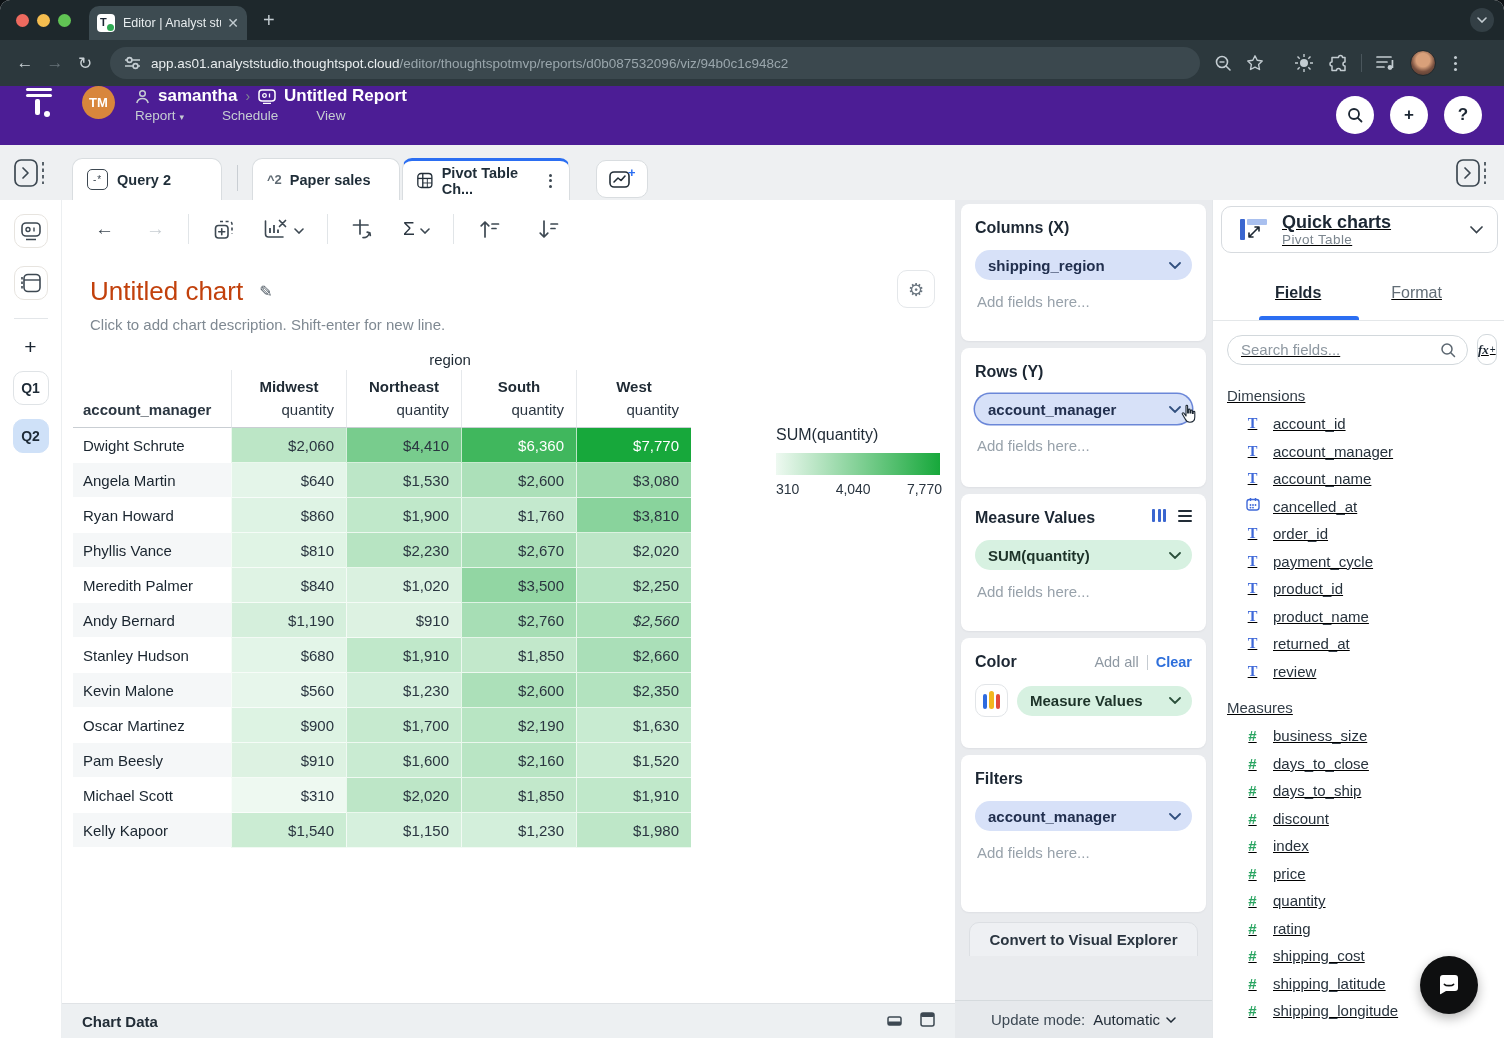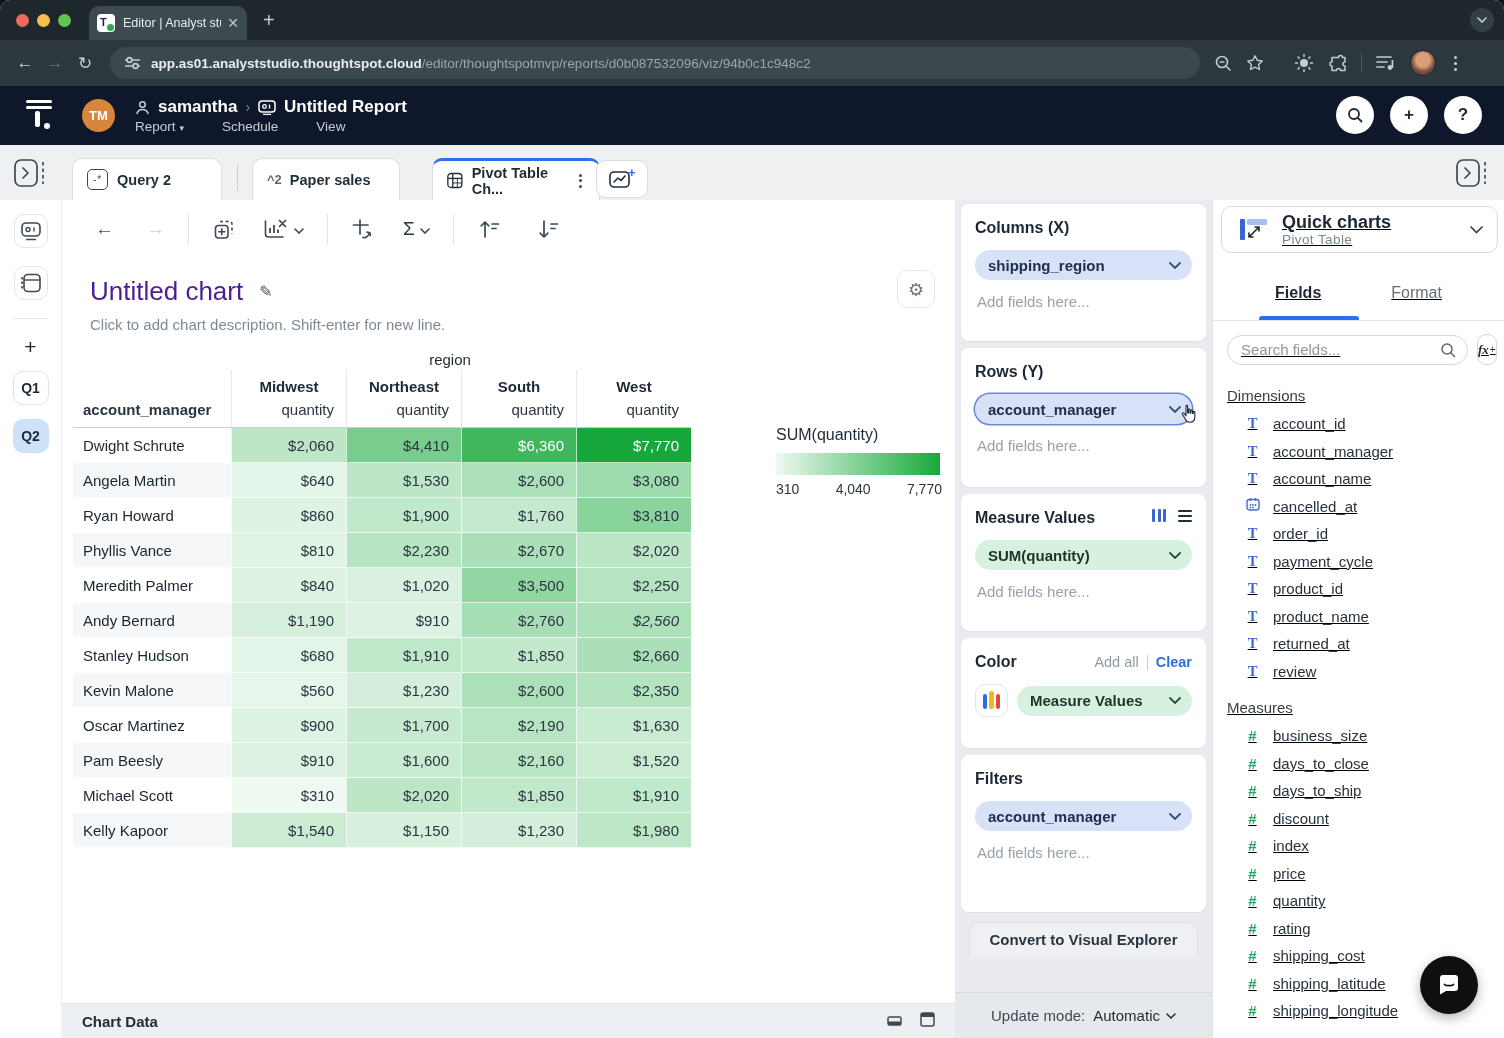--- a/index.html
+++ b/index.html
@@ -20,30 +20,30 @@
   .btab-close { color:#c3ccd1; font-size:14px; margin-left:6px; cursor:default; }
   .newtab { color:#c3ccd1; font-size:20px; margin-left:16px; font-weight:400; }
   .tabsearch { position:absolute; right:10px; top:8px; width:24px; height:24px; border-radius:50%; background:#333f45; color:#c3ccd1; display:flex; align-items:center; justify-content:center; font-size:11px; }
 
   .urlbar { position:absolute; left:0; top:40px; width:1504px; height:46px; background:#2c383d; display:flex; align-items:center; }
   .navic { color:#c8d0d4; width:30px; text-align:center; font-size:17px; }
   .navic.dis { color:#667278; }
   .urlpill { height:32px; background:#3b484e; border-radius:16px; margin-left:10px; width:1090px; display:flex; align-items:center; padding:0 14px; }
   .siteinfo { margin-right:10px; display:flex; }
   .url { font-size:13.5px; white-space:nowrap; overflow:hidden; }
-  .url .host { color:#e9edef; font-weight:700; }
+  .url .host { color:#e9edef; font-weight:400; }
   .url .path { color:#9aa6ac; }
   .chromeic { margin-left:14px; display:flex; color:#c3ccd1; }
   .vdiv { width:1px; height:18px; background:#4a565c; margin-left:14px; }
   .bavatar { width:26px; height:26px; border-radius:50%; margin-left:14px; background:radial-gradient(circle at 50% 38%, #d9a07a 0 35%, #7a5140 60%, #42302b 100%); border:1px solid #20292d; }
   .kebab { display:flex; flex-direction:column; gap:3px; margin-left:14px; padding:4px; }
   .kebab i { width:3px; height:3px; border-radius:50%; background:#c3ccd1; }
 
   
-  .appheader { position:absolute; left:0; top:86px; width:1504px; height:59px; background:#0f172a; display:flex; align-items:center; }
+  .appheader { position:absolute; left:0; top:86px; width:1504px; height:59px; background:#4c1d95; display:flex; }
   .ts-logo { margin-left:26px; width:30px; height:36px; position:relative; flex:none; }
   .ts-logo i { position:absolute; left:0; background:#fff; height:3px; border-radius:2px; }
   .ts-logo .l1{top:2px;width:26px;} .ts-logo .l2{top:8px;width:26px;}
   .ts-logo .stem{ position:absolute; left:9px; top:13px; width:5px; height:16px; background:#fff; border-radius:2px;}
   .ts-logo .dot{ position:absolute; left:18px; top:25px; width:6px; height:6px; background:#fff; border-radius:50%;}
   .tm-avatar { margin-left:26px; width:33px; height:33px; border-radius:50%; background:#d8863c; color:#fff; font-size:13px; font-weight:700; display:flex; align-items:center; justify-content:center; flex:none; }
   .hd-col { margin-left:20px; display:flex; flex-direction:column; gap:2px; }
   .hd-row1 { display:flex; align-items:center; gap:8px; color:#fff; }
   .hd-user { font-size:17px; font-weight:600; }
   .hd-sep { color:#7f8a92; font-size:14px; }
@@ -53,21 +53,21 @@
   .hd-right { position:absolute; right:22px; top:10px; display:flex; gap:16px; }
   .circlebtn { width:38px; height:38px; border-radius:50%; background:#fff; color:#1c2733; display:flex; align-items:center; justify-content:center; font-size:17px; font-weight:600; }
 
   
   .tabbar { position:absolute; left:0; top:145px; width:1504px; height:55px; background:#eef0f2; }
   .paneltoggle { position:absolute; top:14px; color:#3d4852; }
   .paneltoggle.left { left:14px; } .paneltoggle.right { right:14px; }
   .doctab { position:absolute; top:13px; height:42px; background:#fff; border:1px solid #d9dde0; border-bottom:none; border-radius:10px 10px 0 0; display:flex; align-items:center; padding:0 14px; font-size:14.5px; font-weight:700; color:#1f2d38; }
   .doctab.query { left:72px; width:150px; }
   .doctab.paper { left:252px; width:148px; }
-  .doctab.pivot { left:432px; width:168px; border-top:3px solid #2b6ef2; }
+  .doctab.pivot { left:402px; width:168px; border-top:3px solid #2b6ef2; }
   .tabdivider { position:absolute; left:237px; top:20px; width:1px; height:26px; background:#c9ced3; }
   .qicon { width:21px; height:21px; border:1.4px solid #3d4852; border-radius:5px; font-size:10px; color:#3d4852; display:flex; align-items:center; justify-content:center; margin-right:9px; font-weight:400; letter-spacing:1px; }
   .p2 { color:#5f6a73; font-weight:600; font-size:13px; margin-right:8px; }
   .tabkebab { display:flex; flex-direction:column; gap:2.5px; margin-left:12px; padding:3px; }
   .tabkebab i { width:3px; height:3px; border-radius:50%; background:#3d4852; }
   .addchart { position:absolute; left:596px; top:15px; width:52px; height:38px; background:#fff; border:1px solid #d9dde0; border-radius:10px; display:flex; align-items:center; justify-content:center; }
 
   
   .main { position:absolute; left:0; top:200px; width:1504px; height:838px; background:#fff; }
   .leftrail { position:absolute; left:0; top:0; width:62px; height:838px; background:#fff; border-right:1px solid #eceff1; display:flex; flex-direction:column; align-items:center; padding-top:14px; }
@@ -80,21 +80,21 @@
   .chartpanel { position:absolute; left:62px; top:0; width:893px; height:838px; background:#fff; }
   .toolbar { height:58px; display:flex; align-items:center; padding-left:24px; color:#3d4852; }
   .tbtn { display:flex; align-items:center; justify-content:center; padding:6px 9px; }
   .tbtn.dis { color:#c7cdd2; }
   .tdiv { width:1px; height:30px; background:#e1e5e8; margin:0 14px; }
   .sigma { font-size:19px; font-weight:500; color:#2b3641; }
   .smallcaret { margin-left:5px; color:#3d4852; }
 
   .chartbody { position:relative; height:745px; padding:16px 0 0 28px; }
   .charttitle-row { display:flex; align-items:center; gap:16px; height:34px; }
-  .charttitle { font-size:26px; color:#4c1d95; font-weight:400; }
+  .charttitle { font-size:26px; color:#c2410c; font-weight:400; }
   .pencil { font-family:"DejaVu Sans", sans-serif; font-size:16px; color:#4a555f; transform:rotate(0deg); }
   .gearbtn { position:absolute; right:20px; top:12px; width:38px; height:38px; border:1px solid #e4e7ea; border-radius:10px; display:flex; align-items:center; justify-content:center; font-family:"DejaVu Sans", sans-serif; font-size:18px; color:#6b7680; background:#fff; }
   .chartdesc { margin-top:8px; font-size:15px; color:#7f8992; }
   .regionlabel { margin-top:18px; margin-left:130px; width:460px; text-align:center; font-size:15px; font-weight:500; color:#1e2933; }
 
   table.pivot { border-collapse:separate; border-spacing:0; margin-left:-17px; margin-top:2px; font-size:15px; }
   table.pivot col.c0 { width:158px; } table.pivot col.cd { width:115px; }
   table.pivot th { font-weight:600; color:#1f2a34; }
   table.pivot thead .toprow th { text-align:center; padding:8px 0 2px; border-left:1px solid #e6e9ec; }
   table.pivot thead .toprow th:first-child { border-left:none; }
@@ -132,21 +132,21 @@
   .color-head { display:flex; align-items:center; margin-bottom:13px; }
   .color-links { margin-left:auto; display:flex; align-items:center; gap:8px; font-size:14.5px; }
   .addall { color:#8f99a3; } .clearlink { color:#2e6fdb; font-weight:600; } .linkdiv { width:1px; height:15px; background:#c5cbd1; }
   .color-row { display:flex; align-items:center; gap:9px; }
   .palettechip { width:33px; height:33px; border:1px solid #e2e5e8; border-radius:10px; display:flex; align-items:flex-end; justify-content:center; gap:2px; padding-bottom:7px; flex:none; }
   .palettechip i { width:4.5px; border-radius:2.5px; }
   .palettechip .pb{height:15px;background:#2f6bdf;} .palettechip .py{height:18px;background:#f3b71f;} .palettechip .pr{height:15px;background:#e2493b;}
   .color-row .pill { flex:1; }
   .convert-zone { height:37px; overflow:hidden; padding:3px 8px 0; }
   .convert-btn { height:44px; background:#eef0f3; border:1px solid #dcdfe3; border-radius:10px; text-align:center; padding-top:8px; font-size:15px; font-weight:600; color:#2a3540; }
-  .updatebar { position:absolute; left:0; bottom:0; width:257px; height:46px; background:#e6e9ec; border-top:1px solid #d5dadd; display:flex; align-items:center; justify-content:center; gap:8px; font-size:15px; color:#3d4954; }
+  .updatebar { position:absolute; left:0; bottom:0; width:257px; height:38px; background:#e6e9ec; border-top:1px solid #d5dadd; display:flex; align-items:center; justify-content:center; gap:8px; font-size:15px; color:#3d4954; }
   .updateval { color:#1f2a35; font-weight:400; display:flex; align-items:center; gap:6px; }
   .cursor-hand { position:absolute; right:8px; top:56px; pointer-events:none; }
 
   
   .fieldspanel { position:absolute; left:1212px; top:0; width:292px; height:1032px; background:#fff; border-left:1px solid #e4e7ea; padding-top:6px;text-decoration:underline; }
   .quickbox { margin:0 6px 0 8px; height:47px; border:1px solid #d7dbdf; border-radius:10px; display:flex; align-items:center; padding:0 14px 0 16px; }
   .qc-icon { width:30px; height:30px; position:relative; flex:none; }
   .qc-icon .v { position:absolute; left:2px; top:4px; width:5px; height:21px; background:#3a66d0; border-radius:1px; }
   .qc-icon .h { position:absolute; left:9px; top:4px; width:20px; height:6px; background:#a9c0ef; border-radius:1px; }
   .qc-text { margin-left:14px; }

